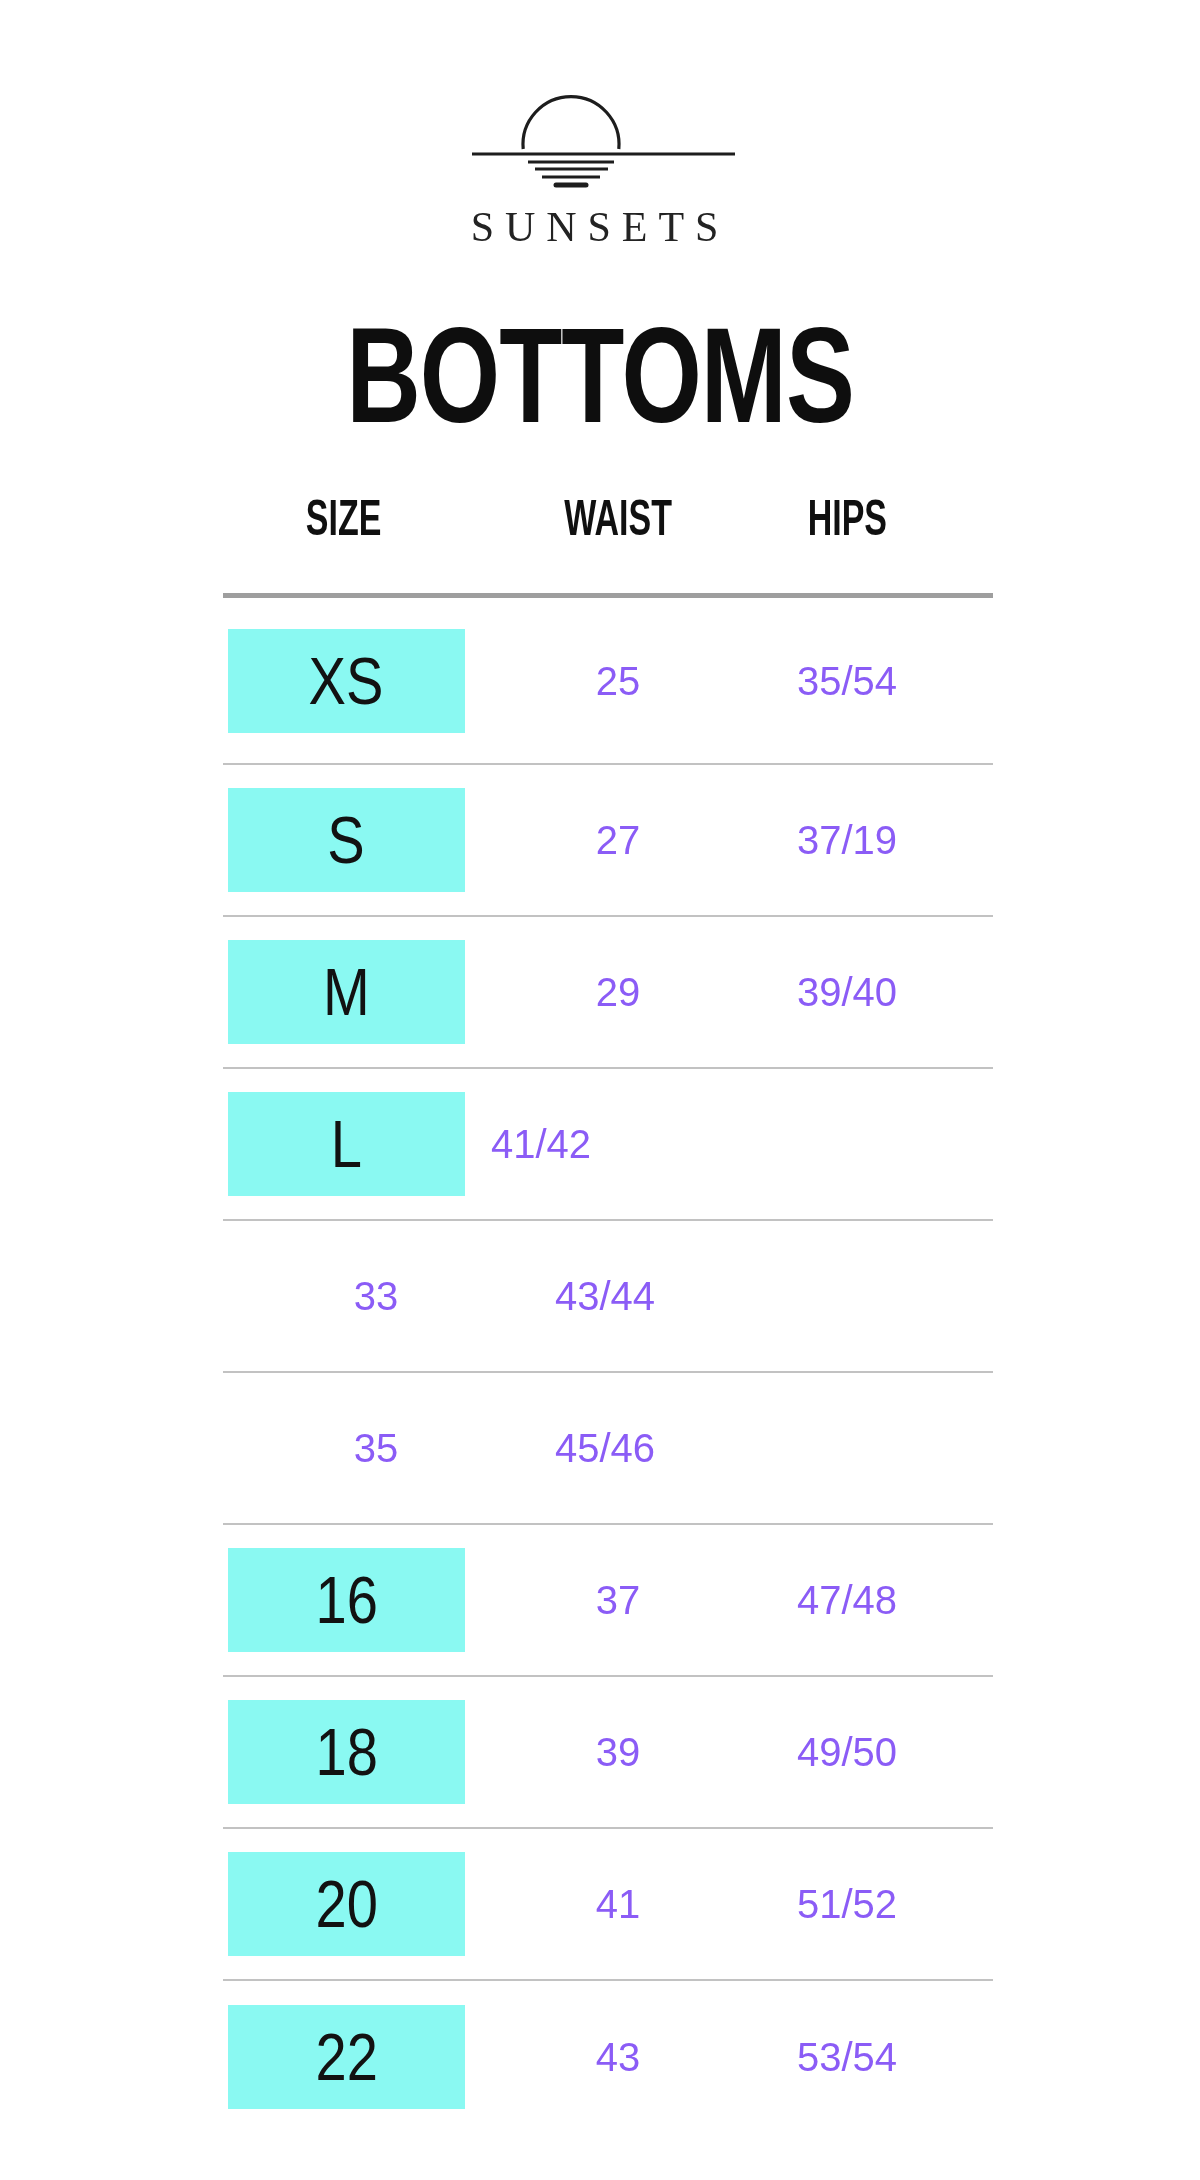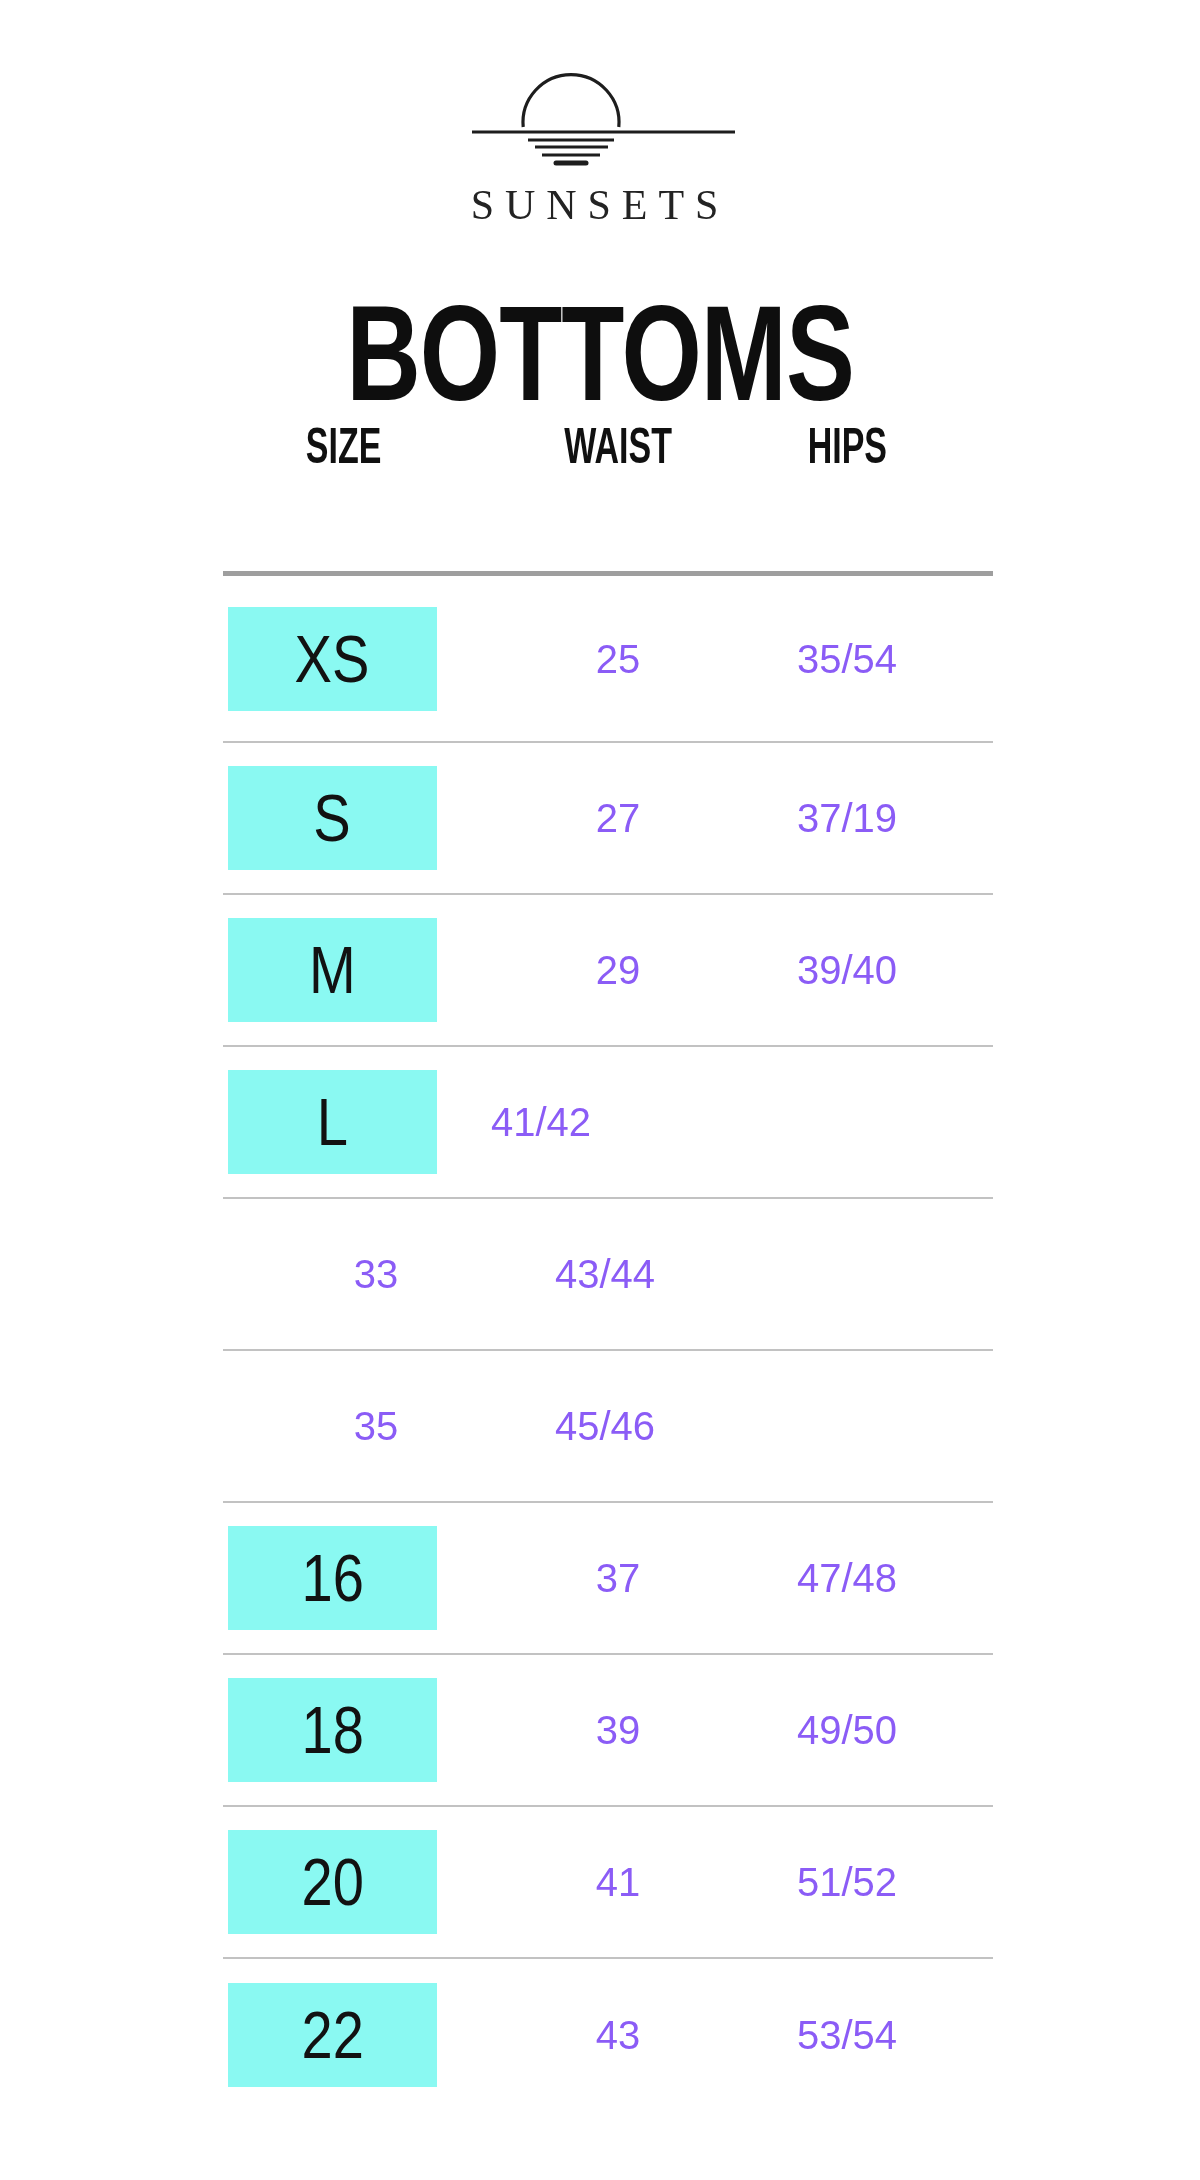--- a/index.html
+++ b/index.html
@@ -11,21 +11,21 @@
   *{margin:0;padding:0;box-sizing:border-box}
   html,body{background:#ffffff}
   body{
     width:1200px;height:2180px;
     font-family:"Liberation Sans",sans-serif;
     color:var(--ink);
     overflow:hidden;
     position:relative;
   }
   
-  .logo-wrap{padding-top:40px}
+  .logo-wrap{padding-top:62px}
   .logo-svg{display:block;margin:0 auto;width:300px;height:135px}
   .brand{
     text-align:center;
     font-family:"Liberation Serif",serif;
     font-size:42px;line-height:48px;
     letter-spacing:.26em;
     color:#232323;
     margin-top:6px;
     white-space:nowrap;
   }
@@ -37,21 +37,21 @@
     font-weight:700;
     color:#0e0e0e;
     letter-spacing:-0.01em;
     transform:scaleX(.76);
     transform-origin:50% 50%;
     white-space:nowrap;
   }
   
   .size-table{width:770px;margin-left:223px}
   .thead{
-    display:flex;align-items:flex-start;
+    display:flex;align-items:center;
     height:155px;
     border-bottom:5px solid var(--rule-heavy);
   }
   .th{
     font-weight:700;font-size:50px;line-height:1;
     color:#101010;text-align:center;white-space:nowrap;
   }
   .th > span{display:inline-block;transform:scaleX(.68);transform-origin:50% 50%}
   .col-size{width:242px}
   .col-waist{width:306px}
@@ -61,21 +61,21 @@
     display:flex;align-items:center;
     height:152px;
     border-bottom:2px solid var(--rule-light);
   }
   .row.first{height:167px}
   .row.last{border-bottom:none}
 
   .size-cell{width:242px;display:flex;align-items:center}
   .size-badge{
     margin-left:5px;
-    width:209px;height:104px;
+    width:237px;height:104px;
     background:var(--highlight);
     display:flex;align-items:center;justify-content:center;
     font-size:66px;line-height:1;
     color:#121212;
   }
   .size-badge > i{font-style:normal;display:inline-block;transform:scaleX(.85);transform-origin:50% 50%}
   .cell-val{
     font-size:40px;line-height:1;
     color:#8b5cf6;text-align:center;white-space:nowrap;
   }

